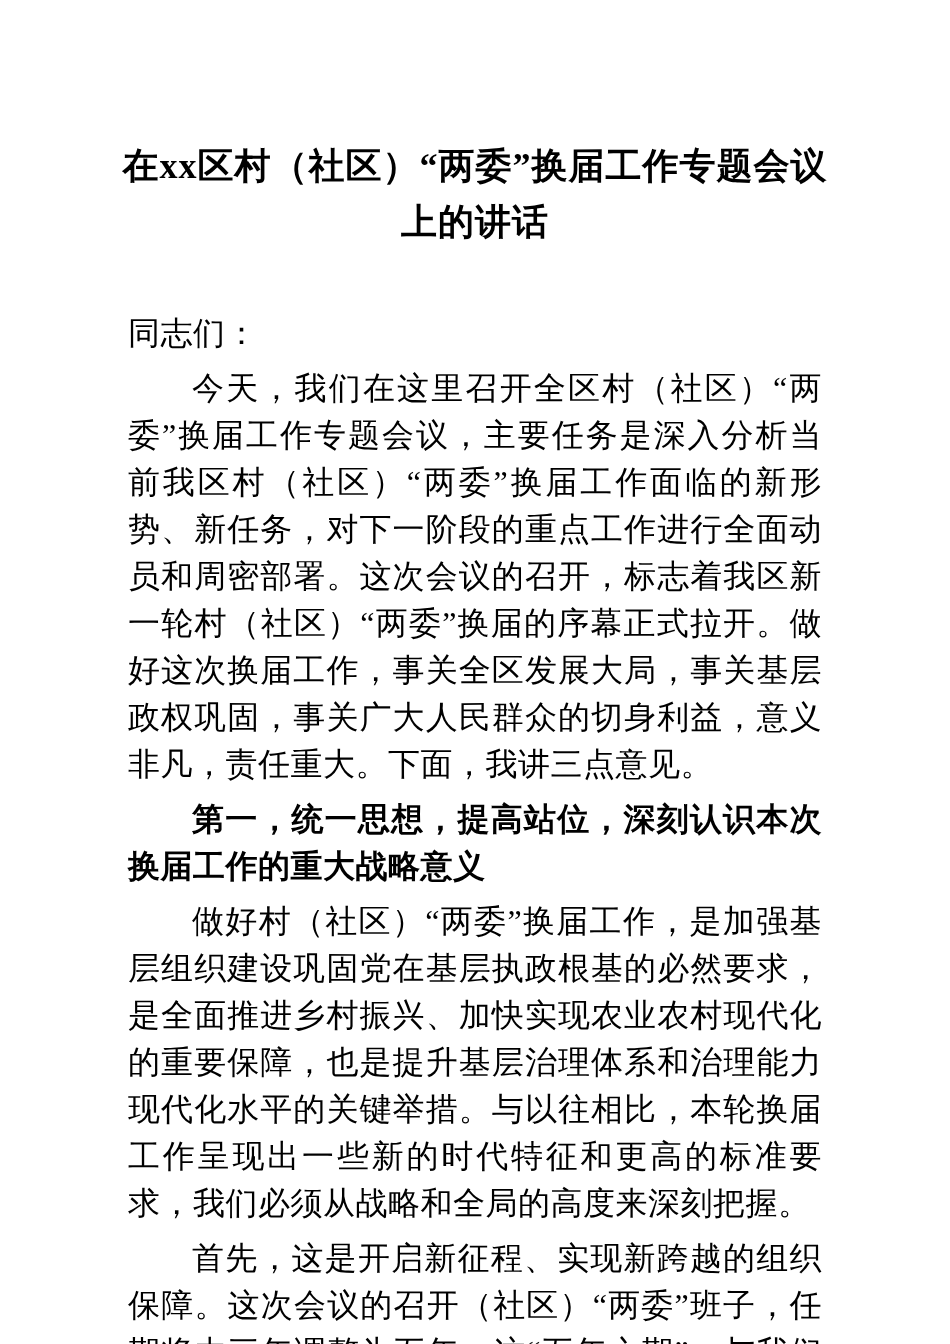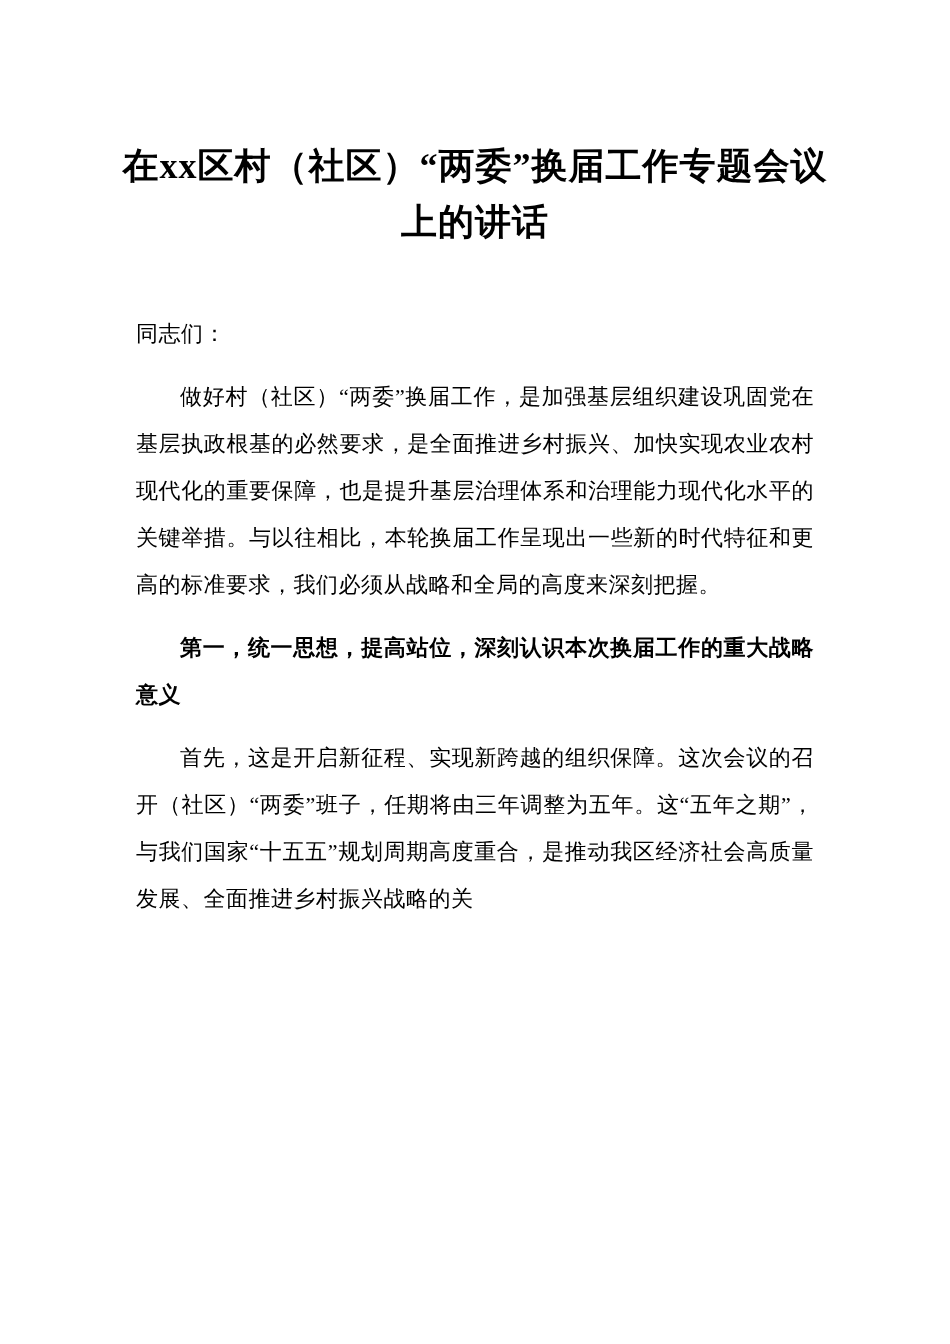--- a/index.html
+++ b/index.html
@@ -22,39 +22,40 @@
   }
   .doc-title {
     font-size: 36px;
     font-weight: bold;
     text-align: center;
     line-height: 56px;
     margin: 0 0 60px 0;
     letter-spacing: 1px;
   }
   .body-text p {
-    margin: 16px;
-    font-size: 22px;
+    margin: 8px;
+    font-size: 32px;
     line-height: 47px;
     letter-spacing: 0.5px;
     text-align: justify;
     text-justify: inter-ideograph;
   }
   .body-text p.indent {
     text-indent: 2em;
   }
   .body-text p.bold {
     font-weight: bold;
   }
 </style>
 </head>
 <body>
 
 <div class="page">
   <h1 class="doc-title">在xx区村（社区）“两委”换届工作专题会议上的讲话</h1>
 
   <div class="body-text">
     <p>同志们：</p>
+    <p class="indent">今天，我们在这里召开全区村（社区）“两委”换届工作专题会议，主要任务是深入分析当前我区村（社区）“两委”换届工作面临的新形势、新任务，对下一阶段的重点工作进行全面动员和周密部署。这次会议的召开，标志着我区新一轮村（社区）“两委”换届的序幕正式拉开。做好这次换届工作，事关全区发展大局，事关基层政权巩固，事关广大人民群众的切身利益，意义非凡，责任重大。下面，我讲三点意见。</p>
+    <p class="indent bold">第一，统一思想，提高站位，深刻认识本次换届工作的重大战略意义</p>
     <p class="indent">做好村（社区）“两委”换届工作，是加强基层组织建设巩固党在基层执政根基的必然要求，是全面推进乡村振兴、加快实现农业农村现代化的重要保障，也是提升基层治理体系和治理能力现代化水平的关键举措。与以往相比，本轮换届工作呈现出一些新的时代特征和更高的标准要求，我们必须从战略和全局的高度来深刻把握。</p>
-    <p class="indent bold">第一，统一思想，提高站位，深刻认识本次换届工作的重大战略意义</p>
     <p class="indent">首先，这是开启新征程、实现新跨越的组织保障。这次会议的召开（社区）“两委”班子，任期将由三年调整为五年。这“五年之期”，与我们国家“十五五”规划周期高度重合，是推动我区经济社会高质量发展、全面推进乡村振兴战略的关</p>
   </div>
 </div>
 
 </body></html>

